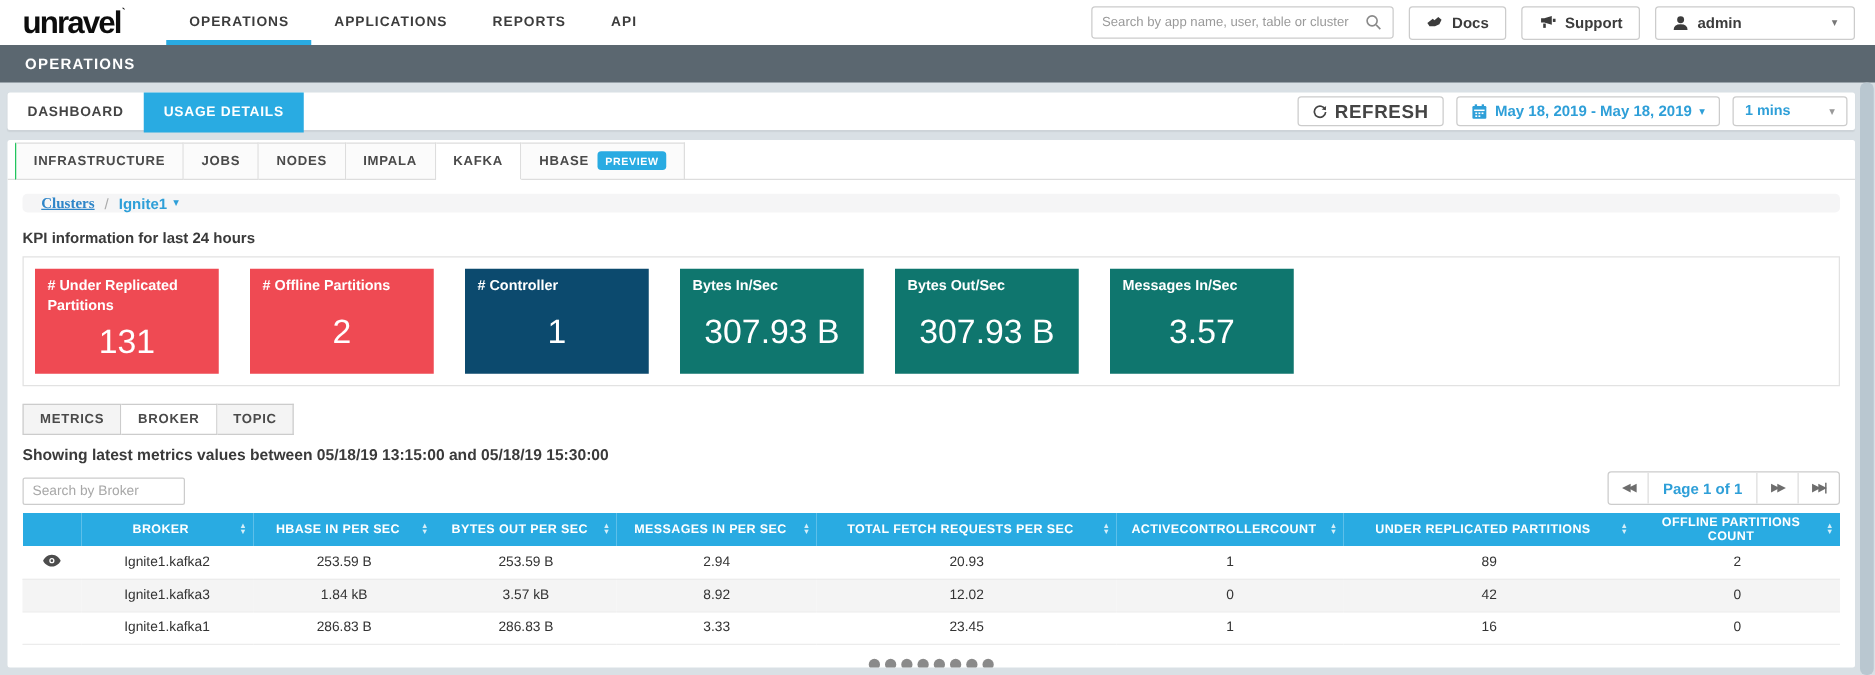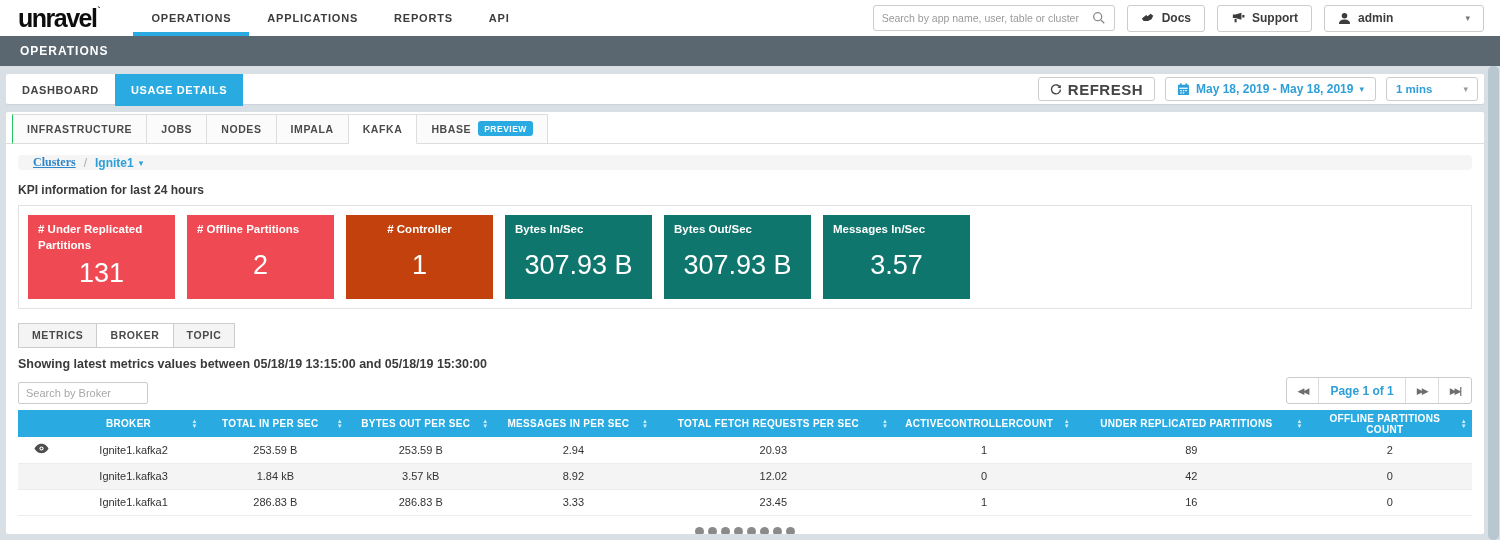--- a/index.html
+++ b/index.html
@@ -48,26 +48,26 @@
   .subtab.active { background:#fff; border-bottom-color:#fff; }
   .badge { background:#29abe2; color:#fff; font-size:8.5px; font-weight:bold; letter-spacing:0.5px; padding:2.5px 6px; border-radius:3px; }
 
   .breadcrumb { margin:11px 12px 0; background:#f5f5f6; border-radius:4px; height:30px; display:flex; align-items:center; gap:8px; padding:0 15px; font-size:12px; font-weight:bold; }
   .bc-link { color:#2e85c8; text-decoration:underline; cursor:pointer;font-family:Liberation Serif, serif; }
   .bc-sep { color:#aaa; font-weight:normal; }
   .bc-current { color:#2e9fd8; cursor:pointer; display:flex; align-items:center; gap:5px; }
   .bc-current .caret { font-size:9px; }
 
   .kpi-heading { margin:13px 12px 8px; font-size:12px; font-weight:bold; color:#3a3a3a; }
-  .kpi-panel { margin:0 12px; border:1px solid #e2e2e2; padding:9px; display:flex; gap:12px; }
+  .kpi-panel { margin:0 12px; border:1px solid #e2e2e2; padding:9px; display:flex; gap:25px; }
   .card { width:147px; height:84px; color:#fff; padding:7px 10px 6px; display:flex; flex-direction:column; }
   .card .lbl { font-size:11.5px; font-weight:bold; line-height:1.35; }
   .card .val { flex:1; display:flex; align-items:center; justify-content:center; font-size:27px; font-weight:normal; }
   .card.red { background:#ef4a53; }
-  .card.green { background:#c2410c;align-items:center; }
+  .card.green { background:#0c4a6e; }
   .card.blue { background:#0f766e; }
 
   .mtabs { display:flex; margin:14px 12px 0; }
   .mtab { padding:5px 13px 6px; font-size:10.5px; font-weight:bold; letter-spacing:0.6px; color:#4a4a4a; border:1px solid #ccc; border-left:none; background:#f4f4f4; cursor:pointer; }
   .mtab:first-child { border-left:1px solid #ccc;text-align:center; }
   .mtab.active { background:#fff; }
 
   .status-text { margin:9px 12px 6px; font-size:12.5px; font-weight:bold; color:#3a3a3a; }
 
   .controls { margin:0 12px 6px; display:flex; align-items:flex-end; justify-content:space-between; }
@@ -287,21 +287,21 @@
         <col style="width:11%">
           <col style="width:16.5%">
           <col style="width:12.5%">
           <col style="width:16%">
           <col style="width:11.3%">
       </colgroup>
       <thead>
         <tr>
           <th></th>
           <th><span>BROKER</span><span class="sort">▲<br>▼</span></th>
-          <th><span>TOTAL IN PER SEC</span><span class="sort">▲<br>▼</span></th>
+          <th><span>HBASE IN PER SEC</span><span class="sort">▲<br>▼</span></th>
           <th><span>BYTES OUT PER SEC</span><span class="sort">▲<br>▼</span></th>
           <th><span>MESSAGES IN PER SEC</span><span class="sort">▲<br>▼</span></th>
           <th><span>TOTAL FETCH REQUESTS PER SEC</span><span class="sort">▲<br>▼</span></th>
           <th><span>ACTIVECONTROLLERCOUNT</span><span class="sort">▲<br>▼</span></th>
           <th><span>UNDER REPLICATED PARTITIONS</span><span class="sort">▲<br>▼</span></th>
           <th><span>OFFLINE PARTITIONS COUNT</span><span class="sort">▲<br>▼</span></th>
         </tr>
       </thead>
       <tbody>
         <tr>

